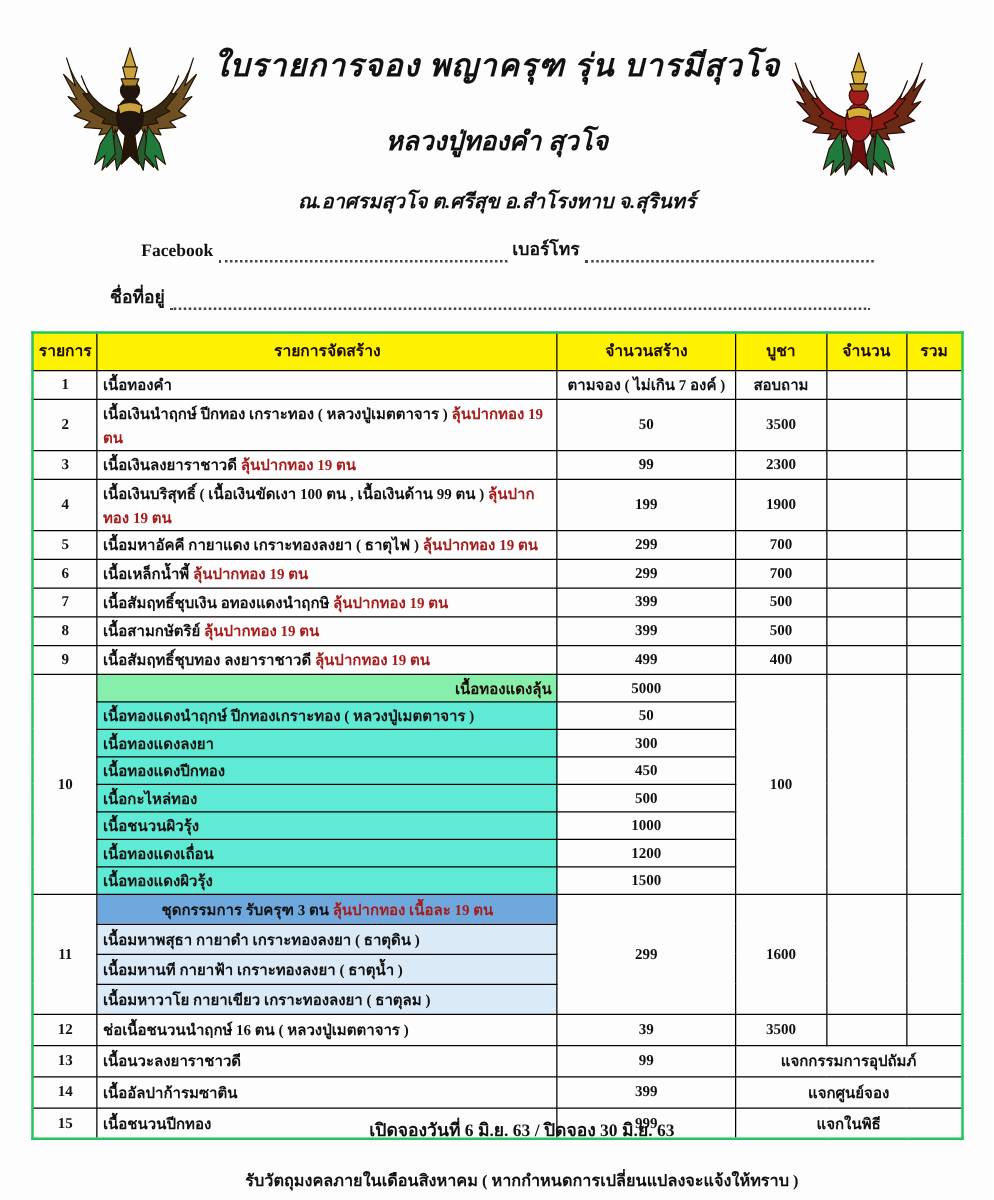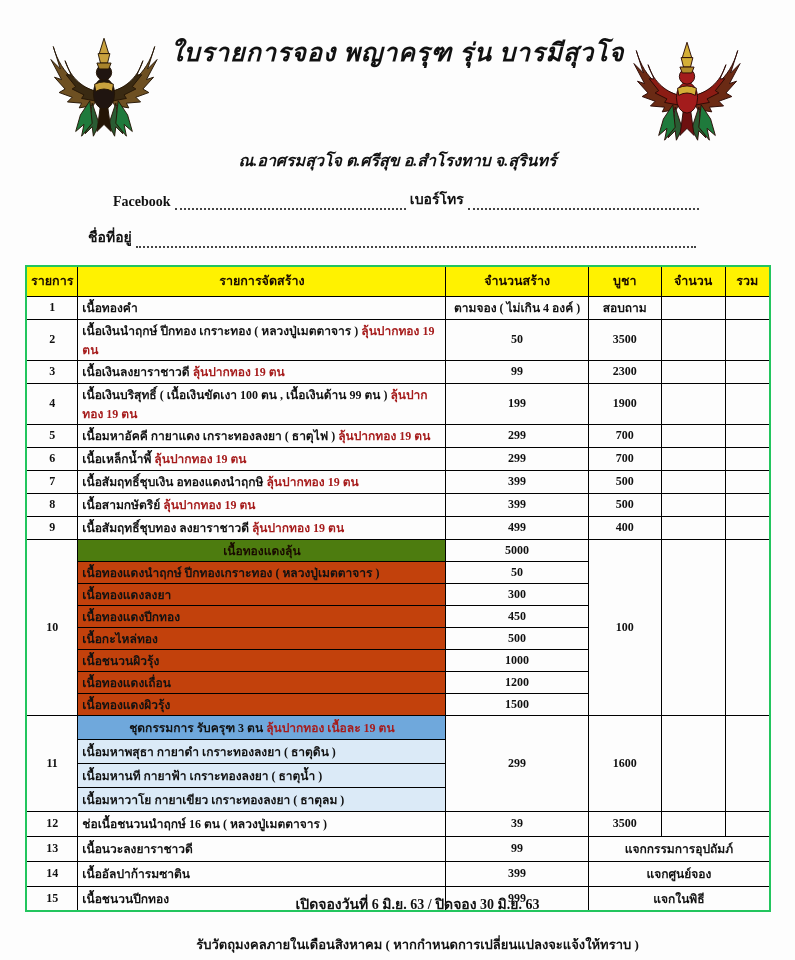--- a/index.html
+++ b/index.html
@@ -36,22 +36,22 @@
   }
   table.order td, table.order th { border:1px solid #000; padding:1px 4px; vertical-align:middle; }
   th.colhead { background:#fff200; color:#1a0a00; font-size:12.5px; height:30px; }
   td.num  { text-align:center; }
   td.desc { text-align:left;margin-top:26px; }
   .red { color:#a61c1c; }
   tr.r  td { height:23px; }
   tr.g10 td { height:19px; }
   tr.g11 td { height:24px; }
   tr.tail td { height:25px; }
-  td.orange-head { background:#4d7c0f; text-align:center; color:#1a0a00; }
-  td.peach { background:#c2410c;font-family:Liberation Serif, serif; }
+  td.orange-head { background:#86efac; text-align:right; color:#1a0a00; }
+  td.peach { background:#5eead4;font-family:Liberation Serif, serif; }
   td.blue-head { background:#6fa8dc; text-align:center; }
   td.lightblue { background:#dbeaf7; }
   td.center { text-align:center; }
 
   
   .footer-line { position:absolute; left:0; right:0; text-align:center; font-weight:bold;padding-left:40px; }
   .footer-1 { top:893px; font-size:14px; }
   .footer-2 { top:934px; font-size:13px; }
 </style>
 </head>
@@ -93,20 +93,21 @@
       <ellipse cx="50" cy="54" rx="9" ry="13" fill="#a31c1c"></ellipse>
       <circle cx="50" cy="36" r="6.5" fill="#a31c1c"></circle>
       <path d="M50,7 L46,20 L54,20 Z" fill="#d4af37"></path>
       <path d="M45,20 L55,20 L53,28 L47,28 Z" fill="#d4af37"></path>
       <path d="M44,28 L56,28 L54,33 L46,33 Z" fill="#b08a2a"></path>
       <path d="M42,46 Q50,42 58,46 L57,52 Q50,48 43,52 Z" fill="#d4af37"></path>
     </g>
   </svg>
 
   <div class="title-line main-title">ใบรายการจอง พญาครุฑ รุ่น บารมีสุวโจ</div>
+  <div class="title-line sub-title">หลวงปู่ทองคำ สุวโจ</div>
   <div class="title-line location">ณ.อาศรมสุวโจ ต.ศรีสุข อ.สำโรงทาบ จ.สุรินทร์</div>
 
   <div class="form-line fb-line">
     <span class="form-label">Facebook</span>
     <span class="dots"></span>
     <span class="form-label">เบอร์โทร</span>
     <span class="dots"></span>
   </div>
 
   <div class="form-line addr-line">
@@ -129,21 +130,21 @@
       <th class="colhead">รายการจัดสร้าง</th>
       <th class="colhead">จำนวนสร้าง</th>
       <th class="colhead">บูชา</th>
       <th class="colhead">จำนวน</th>
       <th class="colhead">รวม</th>
     </tr>
 
     <tr class="r">
       <td class="num">1</td>
       <td class="desc"><span>เนื้อทองคำ</span><span class="red"></span></td>
-      <td class="center">ตามจอง ( ไม่เกิน 4 องค์ )</td>
+      <td class="center">ตามจอง ( ไม่เกิน 7 องค์ )</td>
       <td class="center">สอบถาม</td>
       <td></td>
       <td></td>
     </tr>
     <tr class="r">
       <td class="num">2</td>
       <td class="desc"><span>เนื้อเงินนำฤกษ์ ปีกทอง เกราะทอง ( หลวงปู่เมตตาจาร ) </span><span class="red">ลุ้นปากทอง 19 ตน</span></td>
       <td class="center">50</td>
       <td class="center">3500</td>
       <td></td>

